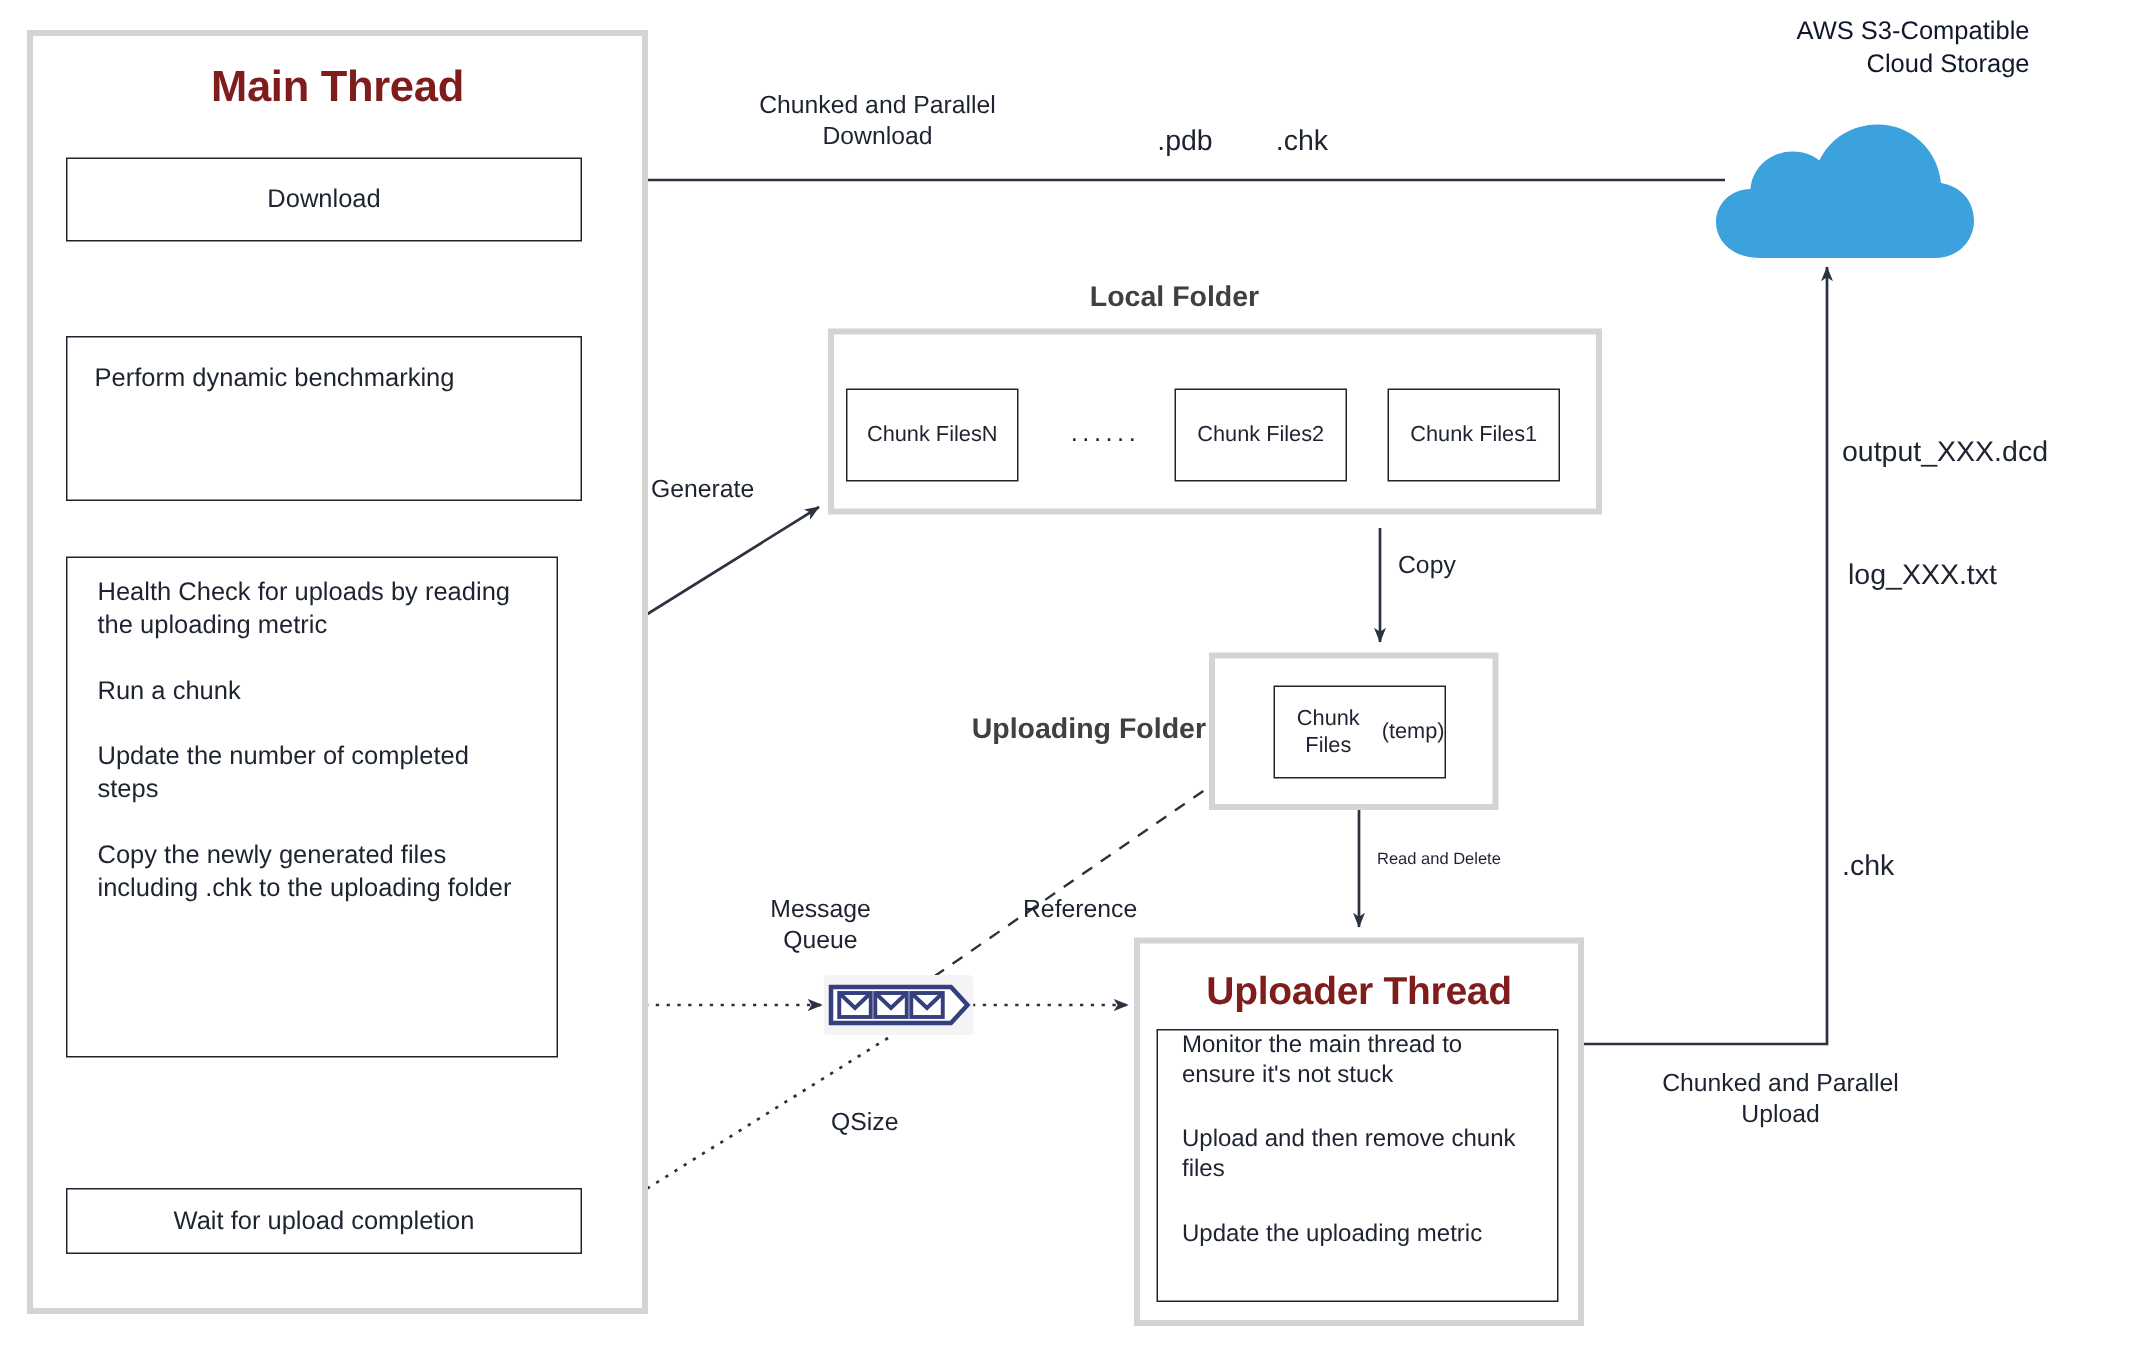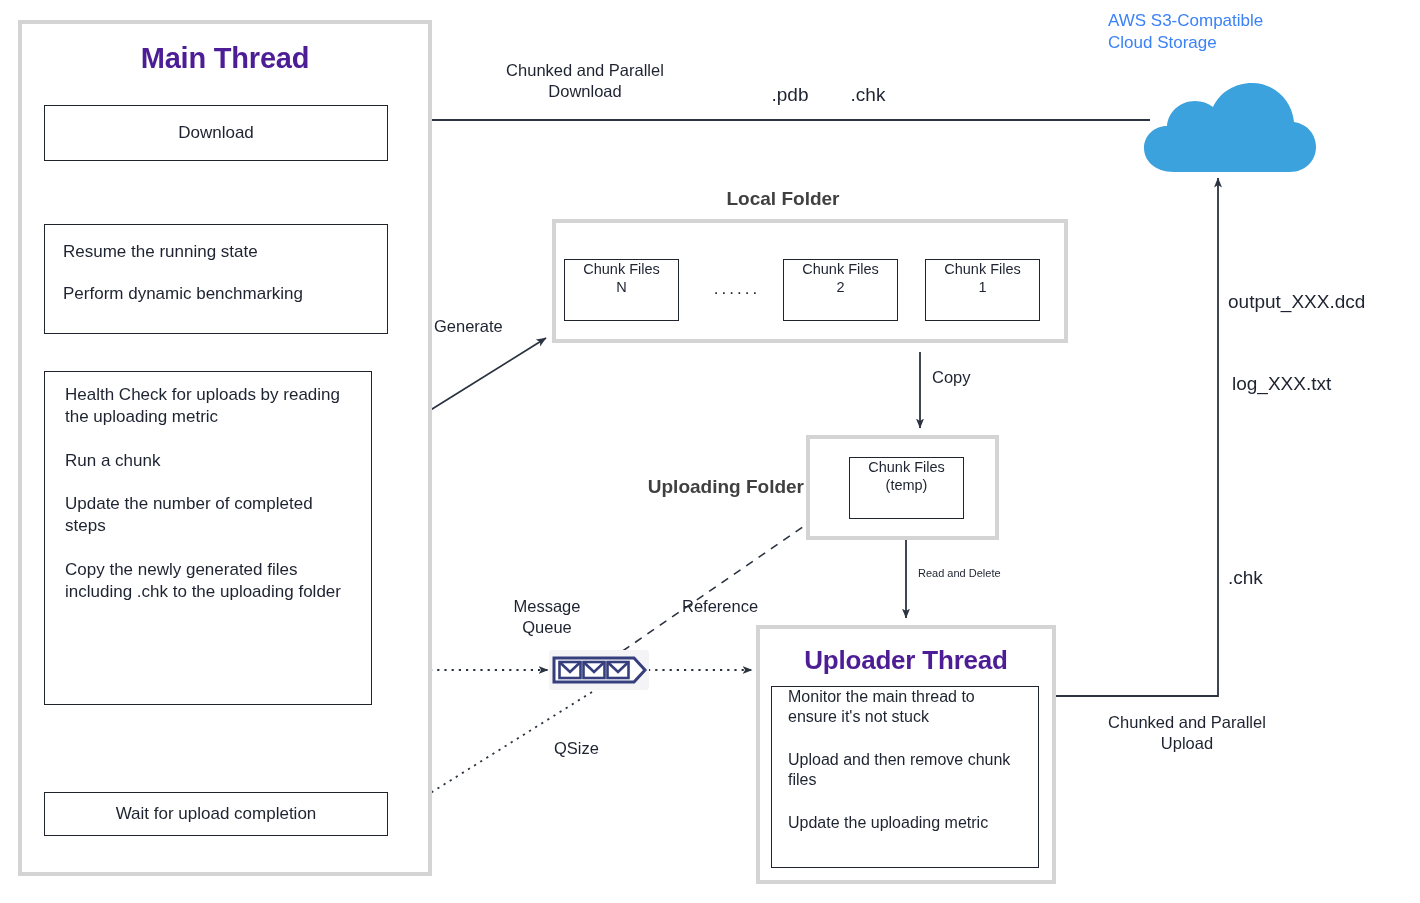--- a/index.html
+++ b/index.html
@@ -25,21 +25,21 @@
 
   .abs { position: absolute; z-index: 2; }
 
   
   .panel {
     border: 4px solid #d4d4d4;
     background: #ffffff;
   }
 
   .thread-title {
-    color: #4c1d95;
+    color: #7f1d1d;
     font-weight: bold;
     text-align: center;
     letter-spacing: -0.2px;
   }
 
   
   .pbox {
     border: 1.6px solid #20242e;
     background: #ffffff;
     color: #1d2330;
@@ -65,34 +65,34 @@
     text-align: center;
     line-height: 1.3;
     white-space: pre-line;
   }
   .edge-label.bold { font-weight: normal; }
   .edge-label.left { text-align: left; }
 
   .chunkbox {
     border: 1.6px solid #20242e;
     background: #fff;
-    display: flex; flex-direction: column;
-    align-items: center; 
+    display: flex; flex-direction: row;
+    align-items: center; justify-content: center;
     text-align: center; line-height: 1.25;
   }
 
   .dots-sep {
     display: flex; align-items: center; justify-content: center;
     letter-spacing: 3px; color: #20242e;
   }
 
   
   .mq-icon { z-index: 3; }
 
-  .cloud-label { text-align: left; line-height: 1.28; color: #3b82f6; }
+  .cloud-label { text-align: right; line-height: 1.28; color: #0f172a; }
 </style>
 </head>
 <body>
 
 <div id="stage">
 
   <svg class="connectors" viewBox="0 0 1420 903">
     <defs>
       <marker id="ah-thin" markerWidth="11" markerHeight="11" refX="9.5" refY="4" orient="auto" markerUnits="userSpaceOnUse">
         <path d="M0,0 L10,4 L0,8 L2.6,4 Z" fill="#2b3340"></path>
@@ -156,21 +156,20 @@
 
   <div class="abs panel" style="left:18px; top:20px; width:414px; height:856px;"></div>
 
   <div class="abs thread-title" style="left:18px; top:42px; width:414px; font-size:29px;">Main Thread</div>
 
   <div class="abs pbox center" style="left:44px; top:105px; width:344px; height:56px; font-size:17px;">
     <span>Download</span>
   </div>
 
   <div class="abs pbox listbox" style="left:44px; top:224px; width:344px; height:110px; font-size:17px;">
-    <div class="line" style="margin-bottom:20px;">Resume the running state</div>
     <div class="line">Perform dynamic benchmarking</div>
   </div>
 
   <div class="abs pbox listbox" style="left:44px; top:371px; width:328px; height:334px; font-size:17px; padding:12px 20px;">
     <div class="line">Health Check for uploads by reading the uploading metric</div>
     <div class="line">Run a chunk</div>
     <div class="line">Update the number of completed steps</div>
     <div class="line">Copy the newly generated files including .chk to the uploading folder</div>
   </div>
 

